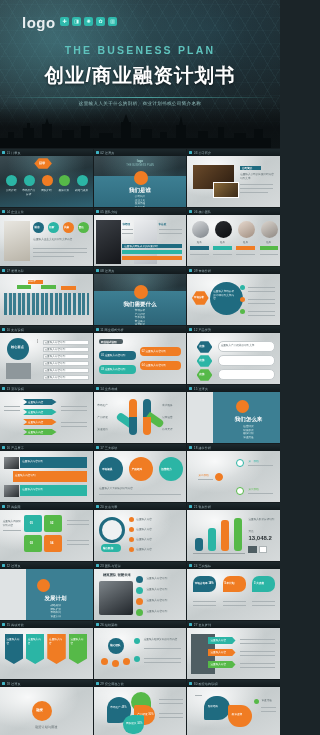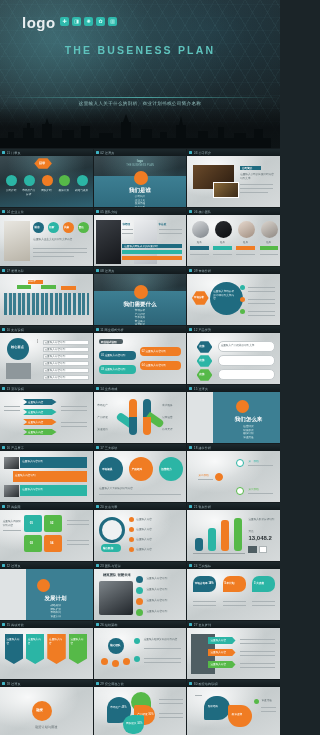--- a/index.html
+++ b/index.html
@@ -86,20 +86,21 @@
     <div class="hexglow"></div>
     <div class="hero-logo">logo</div>
     <div class="hero-chips">
       <span class="chip">✚</span>
       <span class="chip">◨</span>
       <span class="chip">✺</span>
       <span class="chip">✿</span>
       <span class="chip">▥</span>
     </div>
     <div class="hero-en">THE BUSENESS PLAN</div>
+    <div class="hero-title">创业/商业融资计划书</div>
     <div class="hero-rule"></div>
     <div class="hero-sub">这里输入人关于什么的剖析、商业计划书或公司简介名称</div>
     <div class="skyline"></div>
     <svg class="sky-sil" viewBox="0 0 280 34" preserveAspectRatio="none">
       <path fill="#070c0e" d="M0 34 V24 h8 v-6 h6 v6 h9 v-10 h4 v-5 h3 v5 h4 v10 h8 v-14 h3 l2-6 l2 6 h3 v14 h10 v-8 h12 v8 h7 v-12 h9 v12 h9 v-5 h14 v5 h8 v-16 h2 l3-8 l3 8 h2 v16 h10 v-9 h11 v9 h8 v-6 h7 v6 h9 v-13 h3 l2-9 l2 9 h3 v13 h12 v-7 h10 v7 h10 v-11 h6 v11 h10 v-5 h12 v5 h8 v-9 h9 v9 h8 V34 Z"></path>
     </svg>
   </div>
 
   <div class="grid">
 

